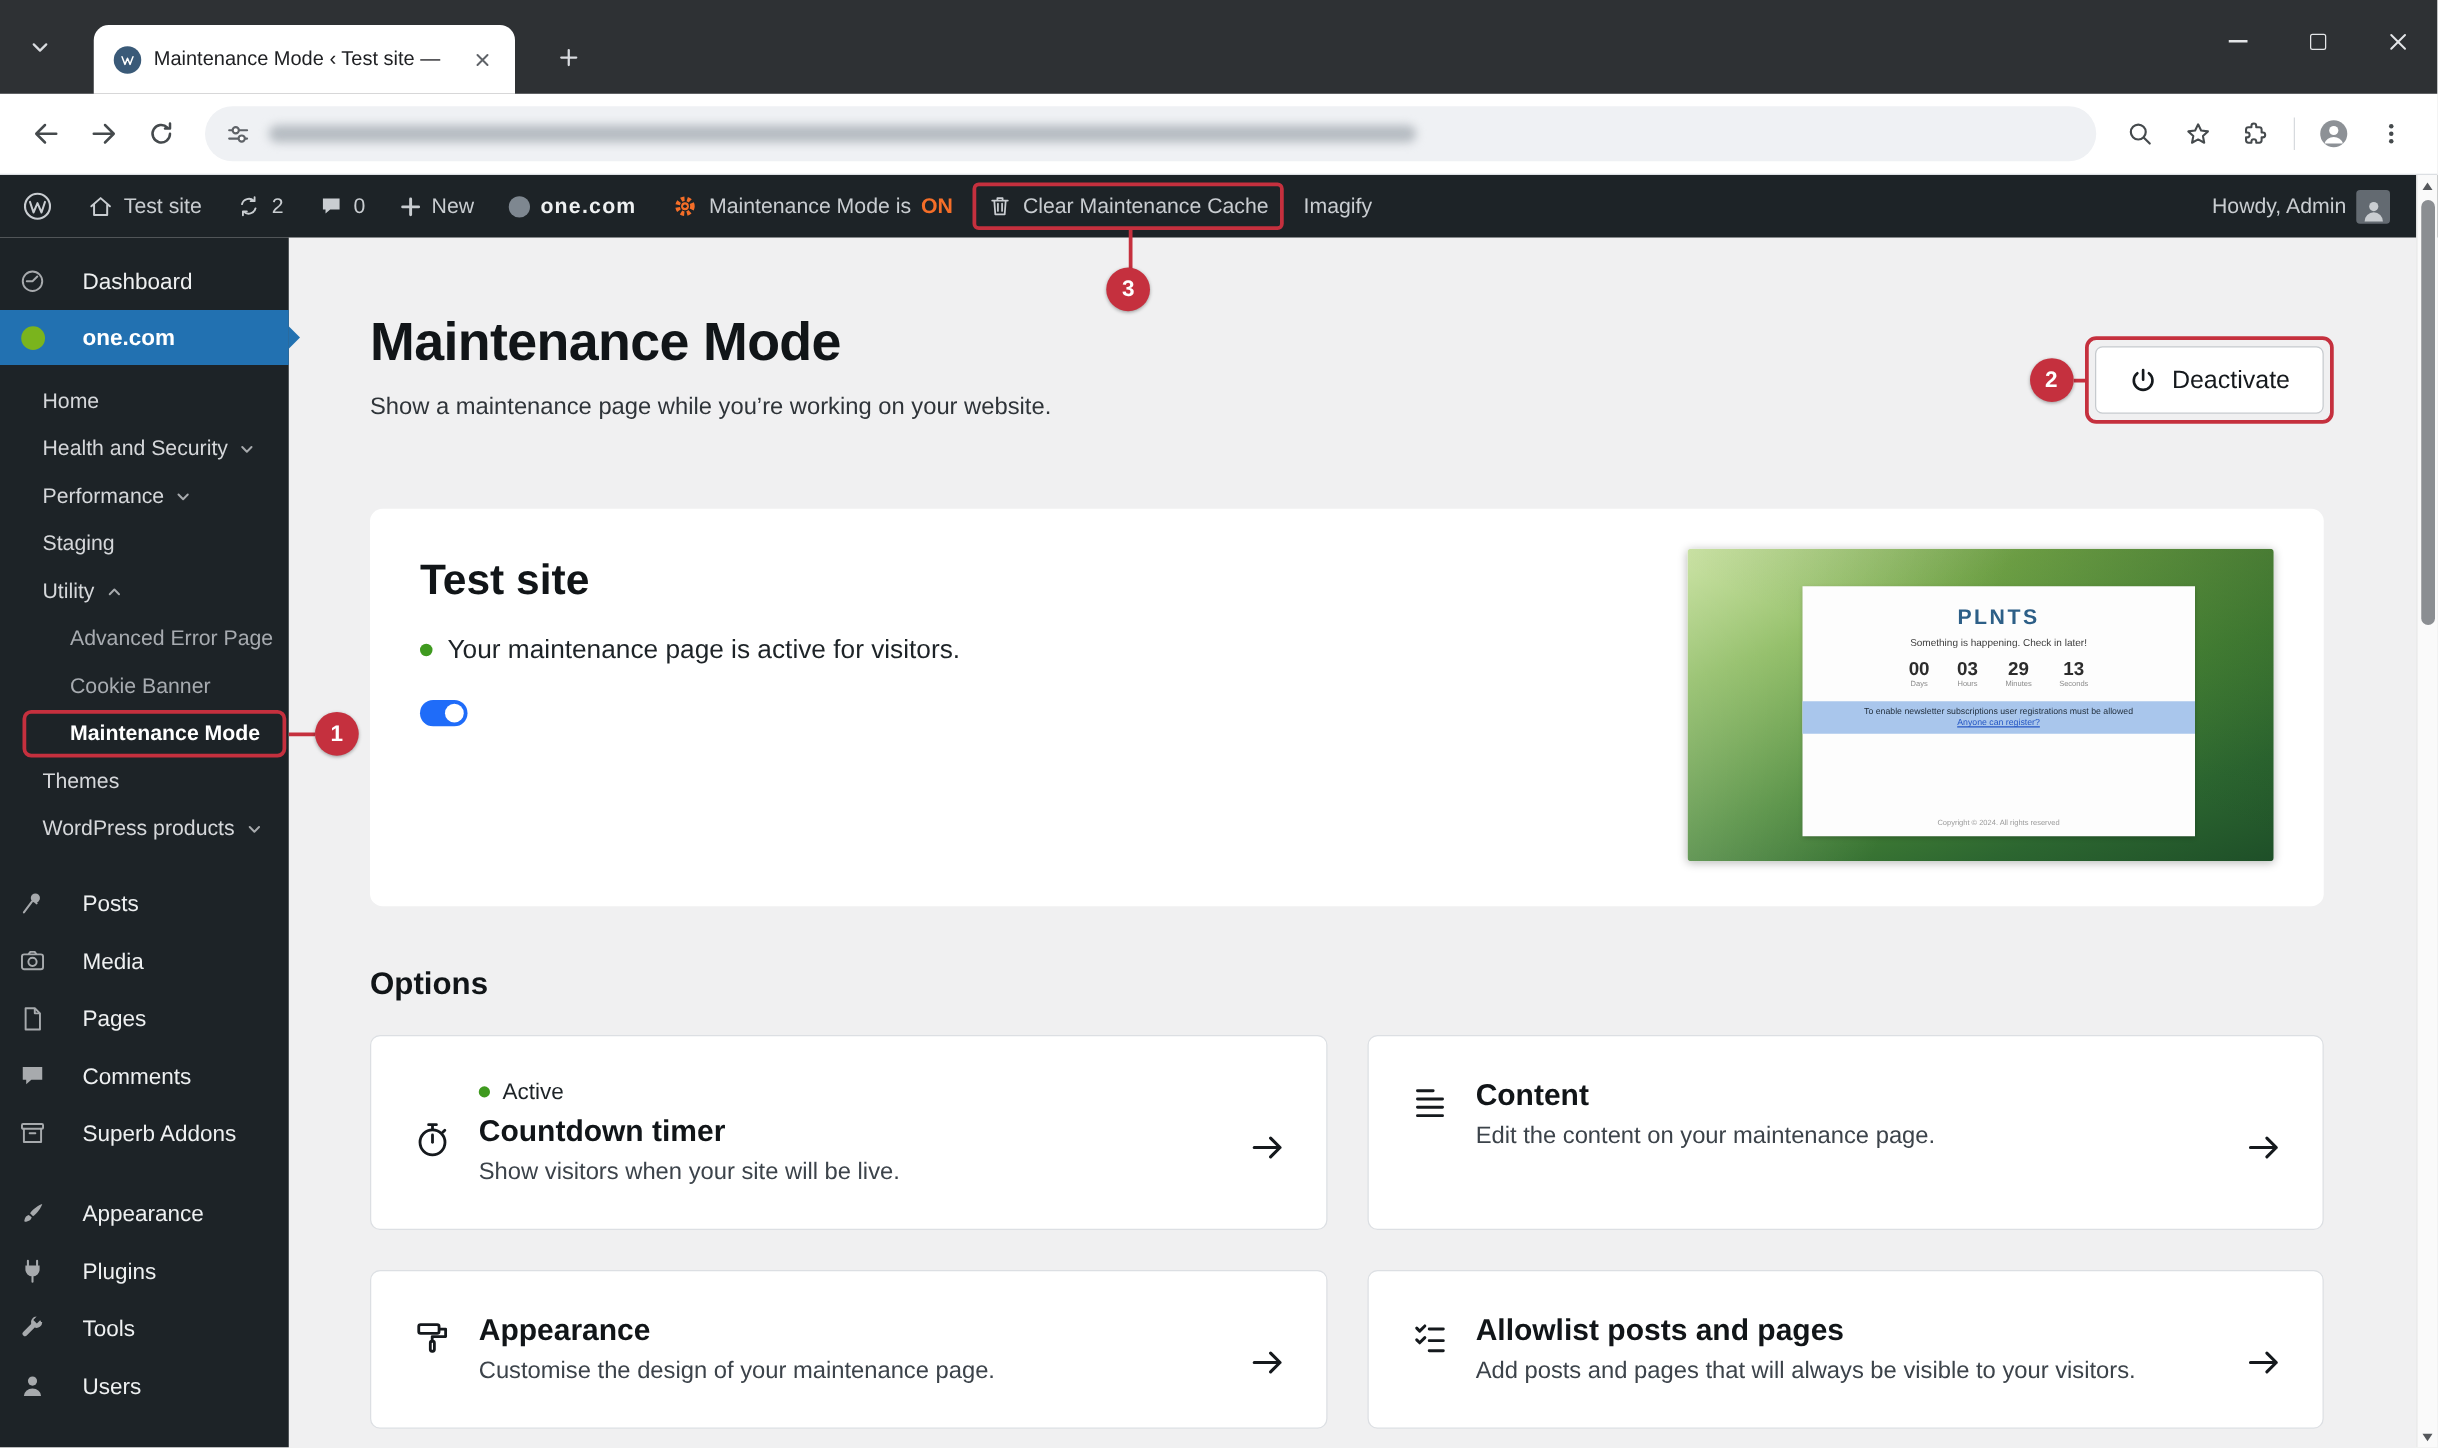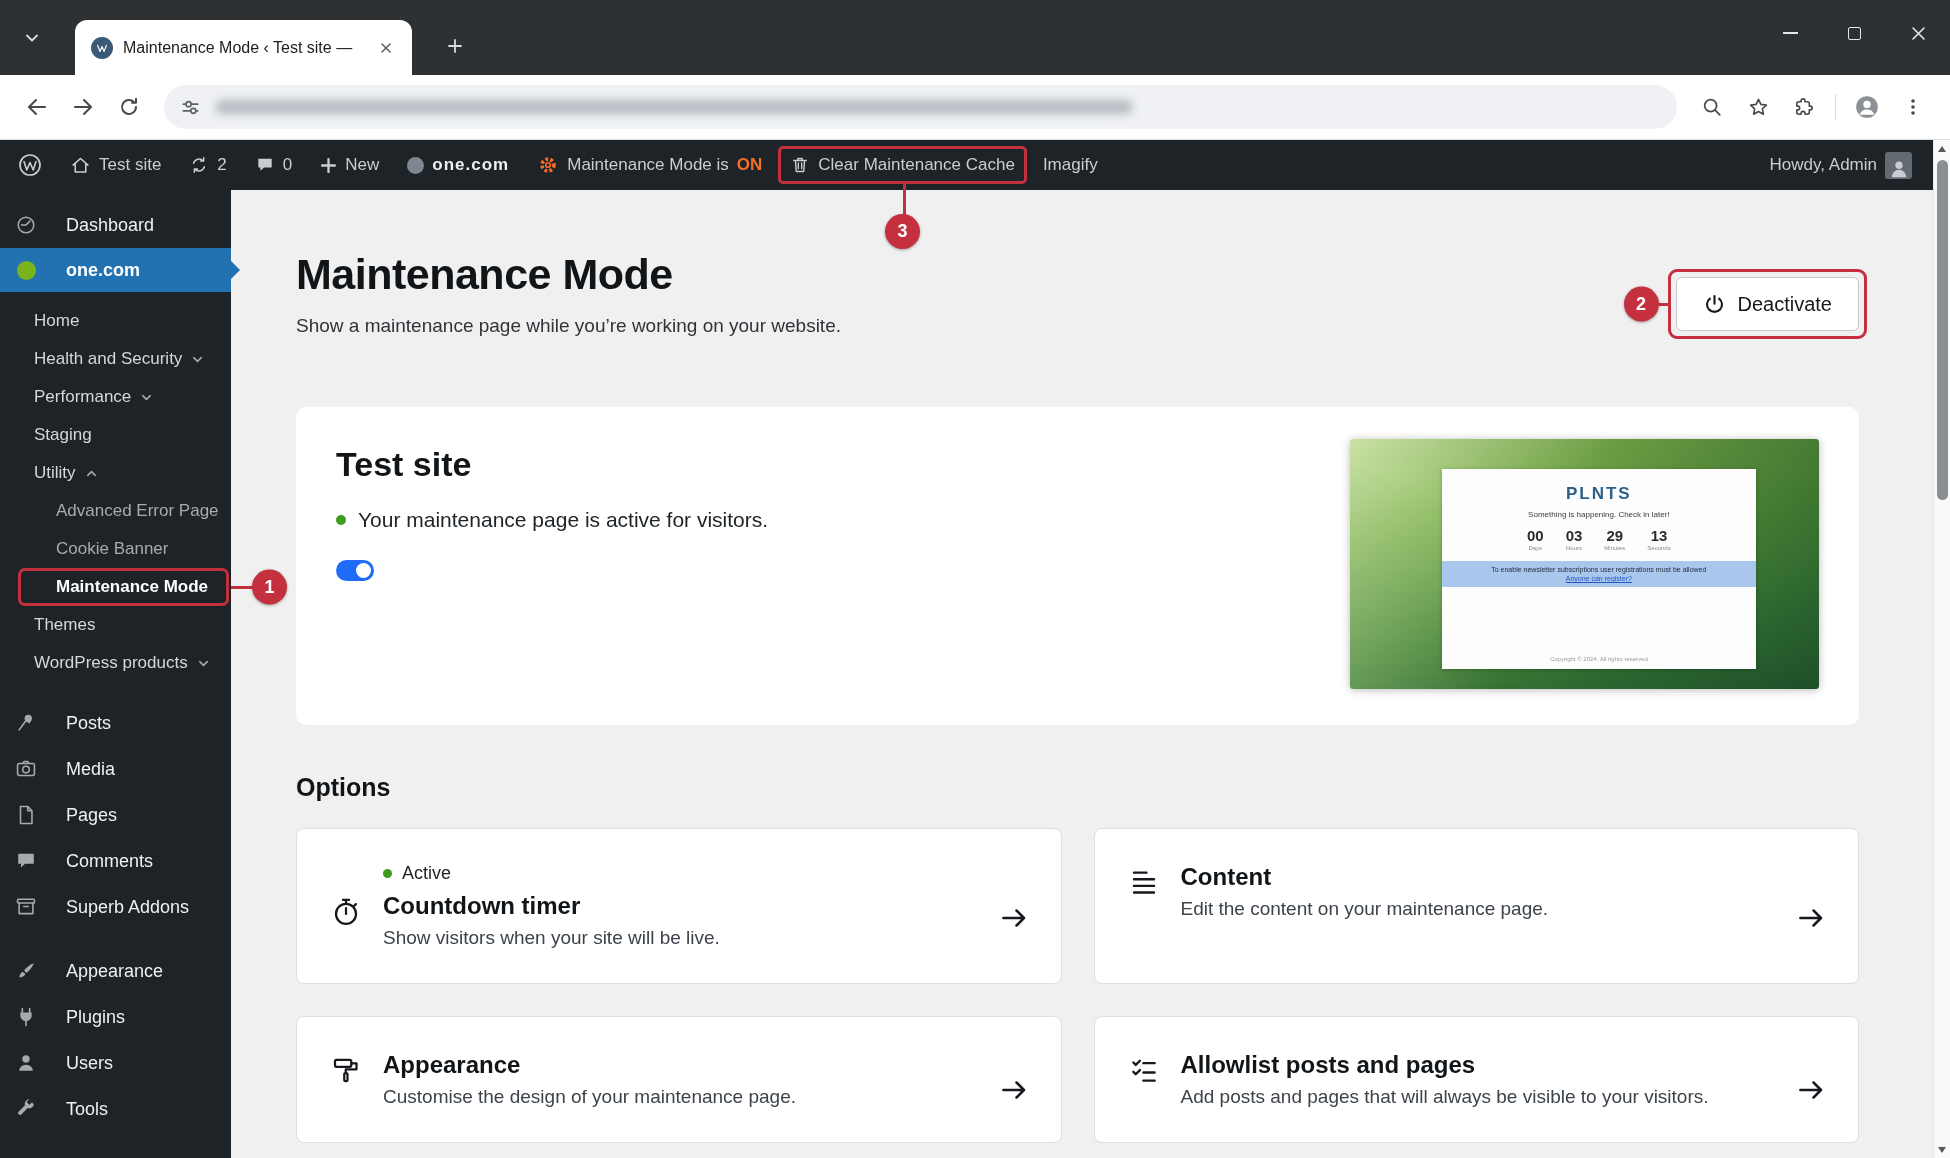--- a/index.html
+++ b/index.html
@@ -423,33 +423,33 @@
             <path d="M8 2.8V7M16 2.8V7" stroke="#a7aaad" stroke-width="1.8" stroke-linecap="round"></path>
             <path d="M5.8 7h12.4v3.4a6.2 6.2 0 0 1-12.4 0z" fill="#a7aaad"></path>
             <path d="M12 16.8v4.4" stroke="#a7aaad" stroke-width="1.8" stroke-linecap="round"></path>
           </svg>
       </span>
       <span>Plugins</span>
     </div>
     <div class="side-item">
       <span class="sicon">
         <svg width="22" height="22" viewBox="0 0 24 24">
+            <path d="M20.5 6.2a5 5 0 0 1-6.6 4.8L7.2 17.7a2.2 2.2 0 1 1-3.1-3.1l6.7-6.7A5 5 0 0 1 15.6 1.4l-2.9 2.9 3.1 3.1 2.9-2.9c.5.5.8 1.1.8 1.7z" fill="#a7aaad"></path>
+          </svg>
+      </span>
+      <span>Tools</span>
+    </div>
+    <div class="side-item">
+      <span class="sicon">
+        <svg width="22" height="22" viewBox="0 0 24 24">
             <circle cx="12" cy="7.5" r="4" fill="#a7aaad"></circle>
             <path d="M4.5 20.5a7.5 6.5 0 0 1 15 0z" fill="#a7aaad"></path>
           </svg>
       </span>
       <span>Users</span>
-    </div>
-    <div class="side-item">
-      <span class="sicon">
-        <svg width="22" height="22" viewBox="0 0 24 24">
-            <path d="M20.5 6.2a5 5 0 0 1-6.6 4.8L7.2 17.7a2.2 2.2 0 1 1-3.1-3.1l6.7-6.7A5 5 0 0 1 15.6 1.4l-2.9 2.9 3.1 3.1 2.9-2.9c.5.5.8 1.1.8 1.7z" fill="#a7aaad"></path>
-          </svg>
-      </span>
-      <span>Tools</span>
     </div>
   </aside>
 
   <main class="content">
     <h1 class="page-title">Maintenance Mode</h1>
     <p class="page-sub">Show a maintenance page while you’re working on your website.</p>
 
     <button class="deactivate-btn">
       <svg width="23" height="23" viewBox="0 0 24 24">
           <path d="M12 3.2v8" stroke="#15191d" stroke-width="2.2" stroke-linecap="round"></path>

